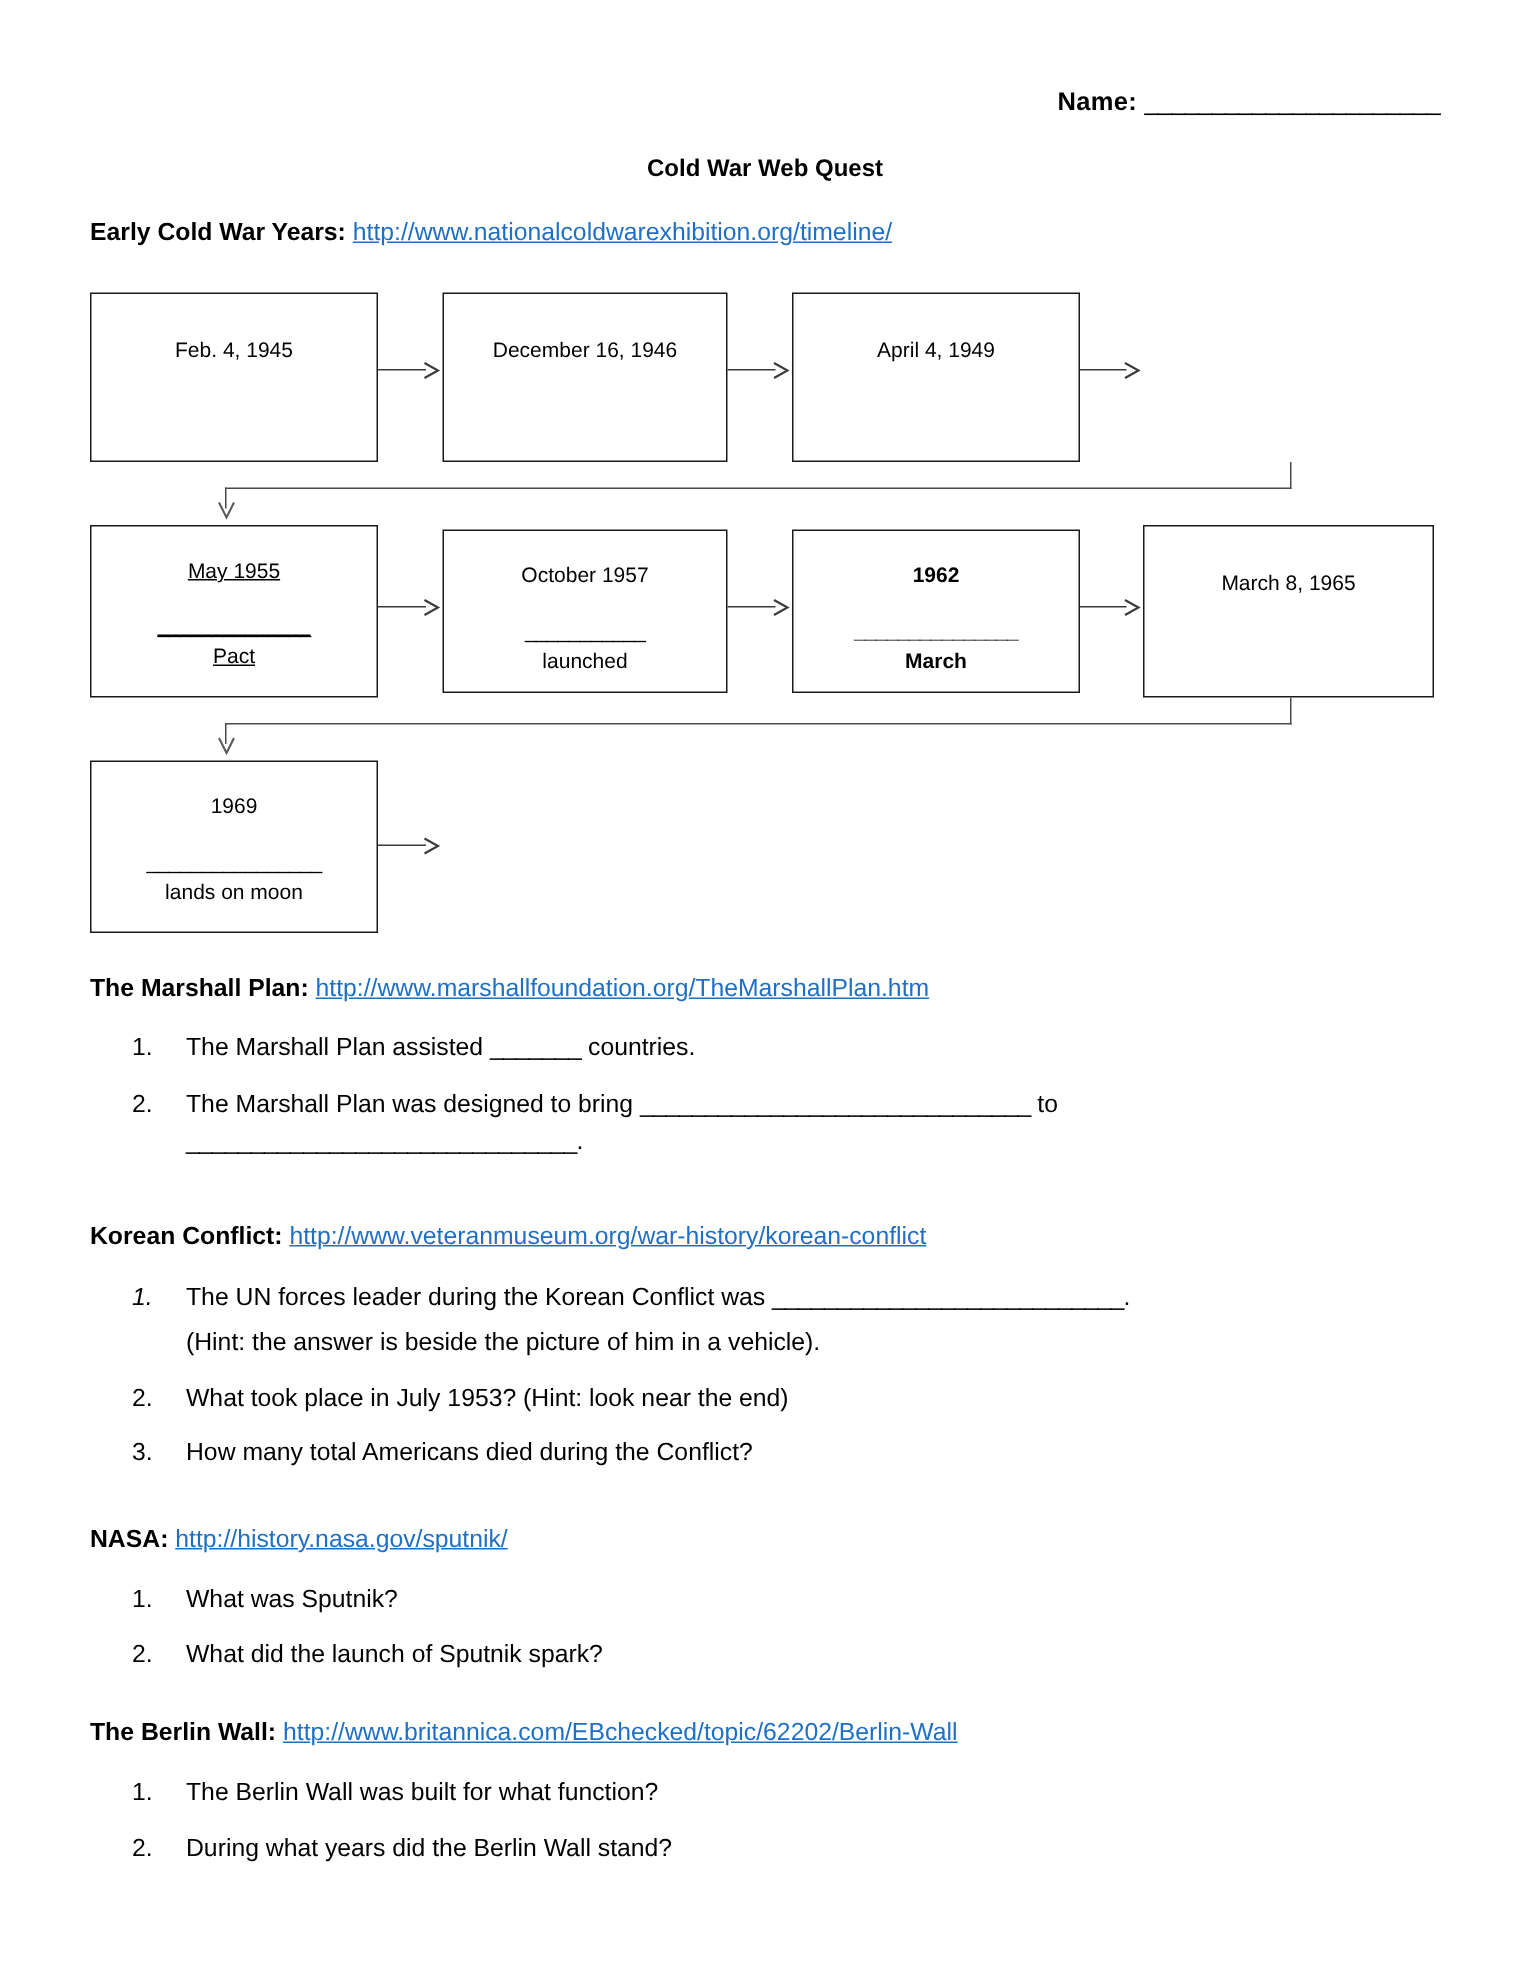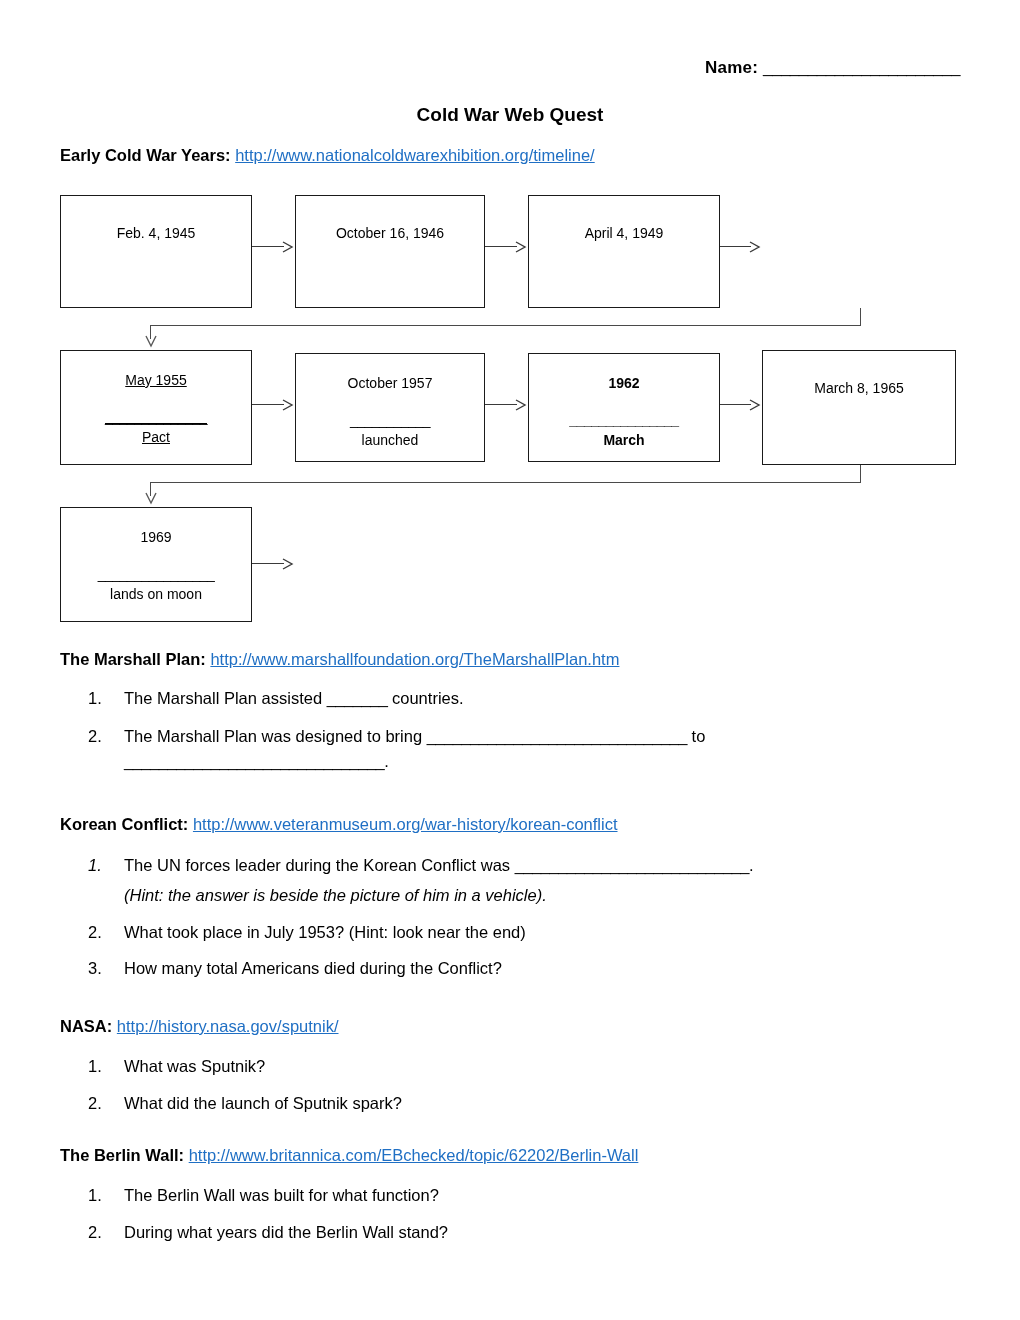--- a/index.html
+++ b/index.html
@@ -34,21 +34,21 @@
   }
   .name-blank {
     font-weight: normal;
     letter-spacing: -0.5px;
   }
   .doc-title {
     position: absolute;
     left: 0; right: 0;
     top: 104px;
     text-align: center;
-    font-size: 19px;
+    font-size: 16px;
     font-weight: bold;
   }
 
   
   .section-head {
     position: absolute;
     left: 60px;
     font-size: 16.5px;
     font-weight: bold;
     white-space: nowrap;
@@ -139,21 +139,20 @@
     left: 0;
     top: 0;
     width: 28px;
     text-align: left;
   }
   .qnum.ital { font-style: italic; }
   .qtext .ul {
     letter-spacing: -0.5px;
   }
   .subnote {
-    font-style: italic;
     padding-left: 36px;
   }
 </style>
 </head>
 <body>
 
 <div class="page">
 
   <div class="name-row">
     <span>Name:</span>
@@ -164,21 +163,21 @@
 
   <div class="section-head" style="top:146px;">
     <span>Early Cold War Years:</span>
     <a class="url" href="#">http://www.nationalcoldwarexhibition.org/timeline/</a>
   </div>
 
   <div class="tbox compact" style="left:60px;  top:195px; width:192px; height:113px;">
     <span class="date">Feb. 4, 1945</span>
   </div>
   <div class="tbox compact" style="left:295px; top:195px; width:190px; height:113px;">
-    <span class="date">October 16, 1946</span>
+    <span class="date">December 16, 1946</span>
   </div>
   <div class="tbox compact" style="left:528px; top:195px; width:192px; height:113px;">
     <span class="date">April 4, 1949</span>
   </div>
 
   <div class="arrow-h" style="left:252px; top:240px; width:43px;">
     <div class="shaft" style="width:32px;"></div>
     <div class="head" style="left:30px;">
       <svg width="12" height="14" viewBox="0 0 12 14">
           <polyline points="1,2 10,7 1,12" fill="none" stroke="#3a3a3a" stroke-width="1.4"></polyline>

